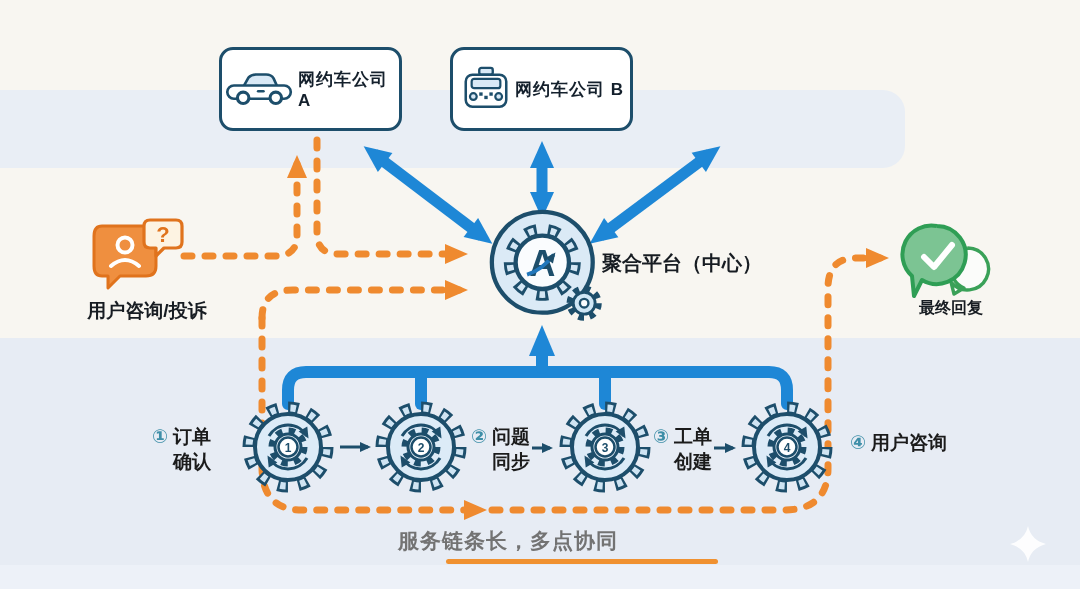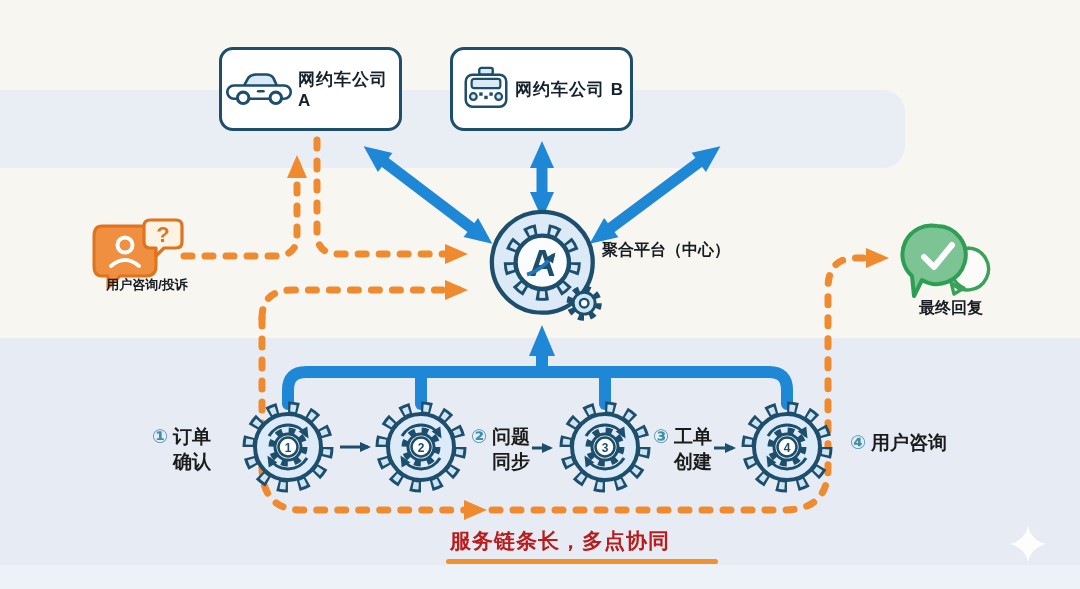--- a/index.html
+++ b/index.html
@@ -20,22 +20,22 @@
     background:#ffffff;border:3px solid #1d4e6b;border-radius:14px;
     display:flex;flex-direction:row;align-items:center;justify-content:center;gap:2px;
   }
   .company-label{font-size:17px;font-weight:bold;color:#14202c;letter-spacing:1px;}
   .step-label{
     position:absolute;z-index:4;display:flex;gap:5px;align-items:flex-start;
     font-size:19px;font-weight:bold;color:#1b1b1b;line-height:25px;white-space:nowrap;
   }
   .step-badge{color:#3f8fa8;font-size:19px;line-height:25px;}
   .center-text{text-align:center;}
-  #caption{position:absolute;left:398px;top:527px;width:324px;text-align:center;
-    font-size:21px;font-weight:bold;color:#b91c1c;z-index:4;letter-spacing:1px;}
+  #caption{position:absolute;left:398px;top:527px;width:324px;text-align:left;
+    font-size:21px;font-weight:bold;color:#737373;z-index:4;letter-spacing:1px;}
   #caption-underline{position:absolute;left:446px;top:559px;width:272px;height:5px;
     background:#f09130;border-radius:3px;z-index:4;}
 </style>
 </head>
 <body>
 
 <div id="canvas">
 
   <div id="band-top"></div>
   <div id="band-bottom"></div>
@@ -124,34 +124,34 @@
       <circle cx="56" cy="56" r="28" fill="#fafcfe" stroke="#1d4e6b" stroke-width="4.5"></circle>
       <text x="56" y="70" text-anchor="middle" font-size="38" font-weight="bold" fill="#1d4e6b" font-family="Liberation Sans, sans-serif">A</text>
       <path d="M40,69 Q56,64 68,48" fill="none" stroke="#2277bb" stroke-width="4" marker-end="url(#mNavy)"></path>
       <g>
         <circle cx="100" cy="99" r="14" fill="none" stroke="#1d4e6b" stroke-width="9" stroke-dasharray="5.5 5.5"></circle>
         <circle cx="100" cy="99" r="11.5" fill="#cfe6f5" stroke="#1d4e6b" stroke-width="3"></circle>
         <circle cx="100" cy="99" r="4.5" fill="#fafcfe" stroke="#1d4e6b" stroke-width="2.5"></circle>
       </g>
     </svg>
   </div>
-  <div class="label" style="left:602px;top:240px;font-size:16px">聚合平台（中心）</div>
+  <div class="label" style="left:602px;top:250px;font-size:20px">聚合平台（中心）</div>
 
   <div class="node" style="left:88px;top:218px">
     <svg width="100" height="76" viewBox="0 0 100 76">
       <path d="M14,8 H58 Q68,8 68,18 V48 Q68,58 58,58 H32 L20,70 V58 H14 Q6,58 6,48 V18 Q6,8 14,8 Z" fill="#ef8f3f" stroke="#e0731d" stroke-width="3" stroke-linejoin="round"></path>
       <circle cx="37" cy="27" r="7.5" fill="none" stroke="#ffffff" stroke-width="4"></circle>
       <path d="M23,48 Q37,36 51,48" fill="none" stroke="#ffffff" stroke-width="4" stroke-linecap="round"></path>
       <g>
         <path d="M62,2 H88 Q94,2 94,8 V24 Q94,30 88,30 H76 L68,38 V30 H62 Q56,30 56,24 V8 Q56,2 62,2 Z" fill="#fdf3e2" stroke="#e0731d" stroke-width="3.2" stroke-linejoin="round"></path>
         <text x="75" y="24" text-anchor="middle" font-size="22" font-weight="bold" fill="#e0731d" font-family="Liberation Sans, sans-serif">?</text>
       </g>
     </svg>
   </div>
-  <div class="label center-text" style="left:62px;top:276px;width:170px;font-size:13px">用户咨询/投诉</div>
+  <div class="label center-text" style="left:62px;top:298px;width:170px;font-size:19px">用户咨询/投诉</div>
 
   <div class="node" style="left:900px;top:222px">
     <svg width="98" height="78" viewBox="0 0 98 78">
       <path d="M68,26 A21,21 0 1 1 51,60 L54,72 L64,66 A21,21 0 0 1 68,26" fill="#fbfcfa" stroke="#3aa158" stroke-width="3.4" stroke-linejoin="round"></path>
       <path d="M37,4 A29,29 0 1 1 22,58 L14,74 L12,54 A29,29 0 0 1 37,4" fill="#7cc493" stroke="#2f9e55" stroke-width="4" stroke-linejoin="round"></path>
       <path d="M24,35 L34,45 L52,23" fill="none" stroke="#ffffff" stroke-width="6" stroke-linecap="round" stroke-linejoin="round"></path>
     </svg>
   </div>
   <div class="label center-text" style="left:896px;top:298px;width:110px;font-size:16px">最终回复</div>
 

